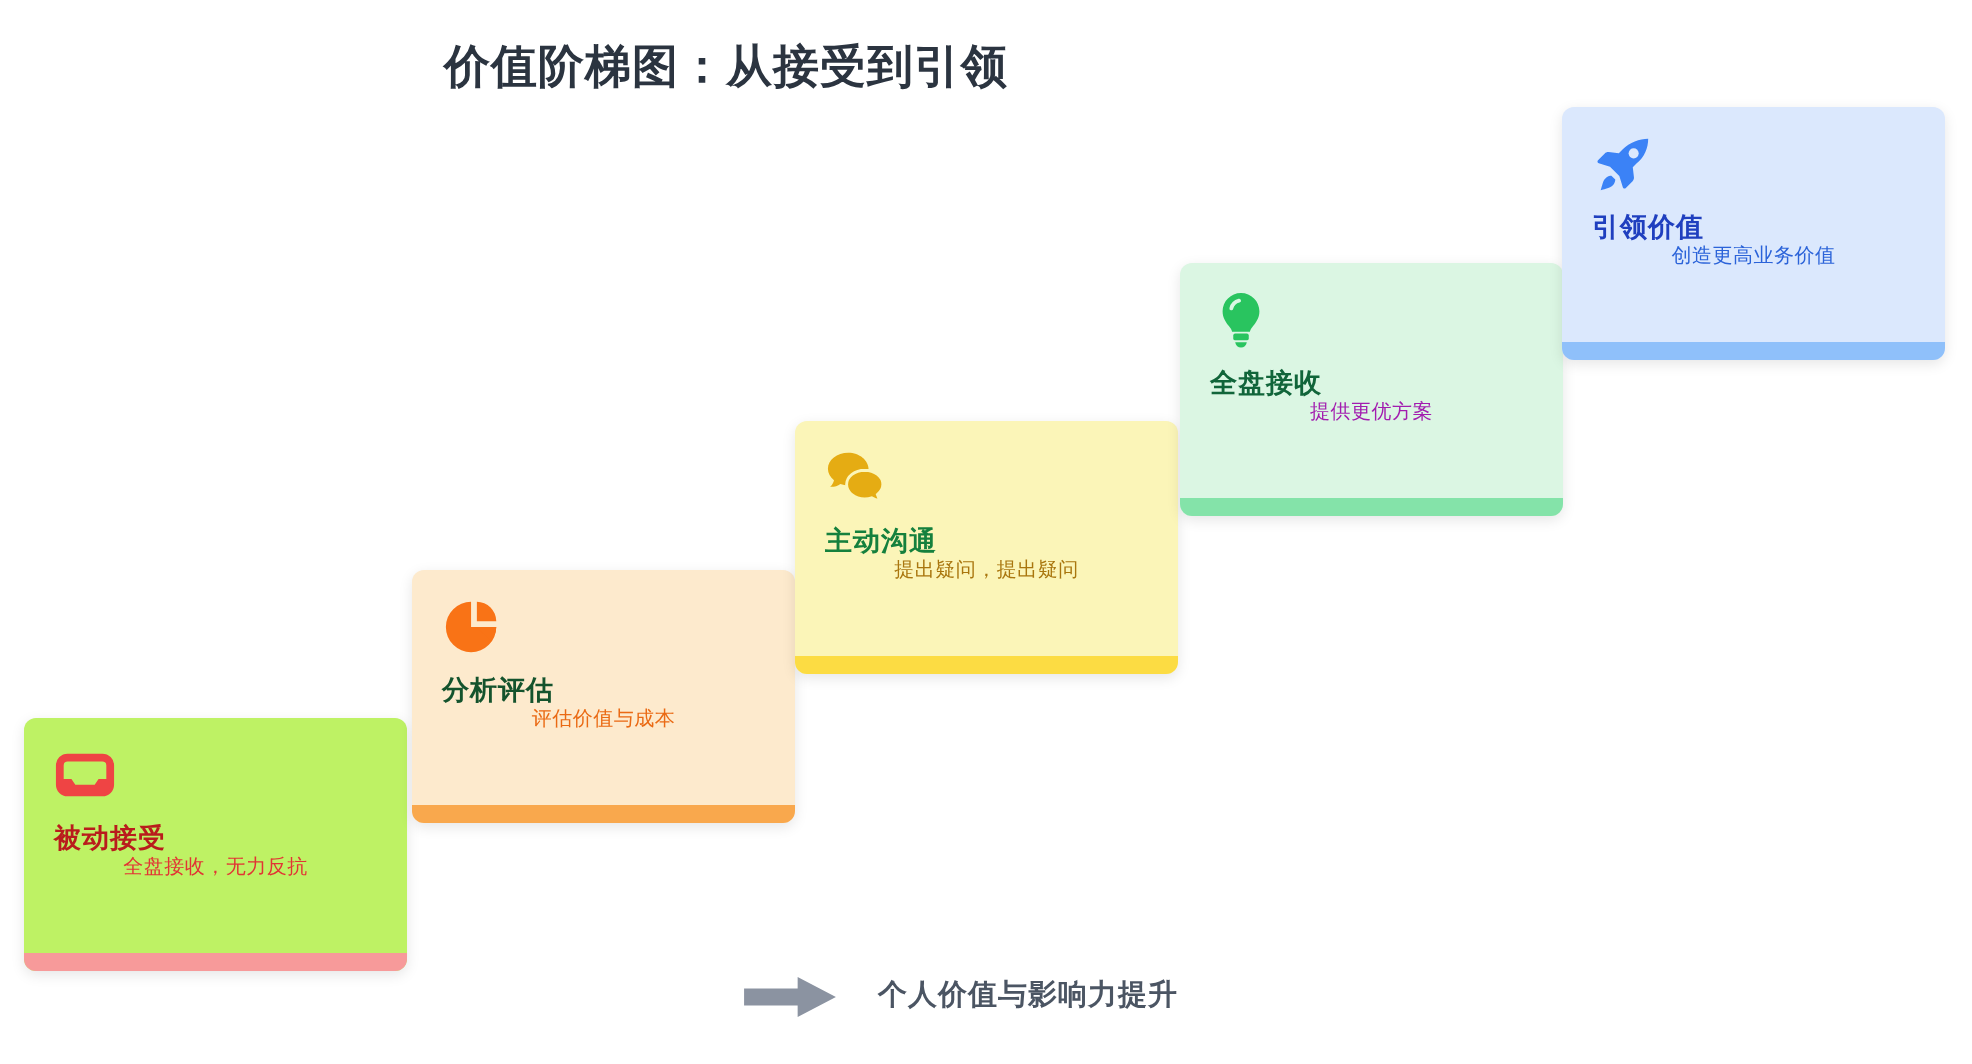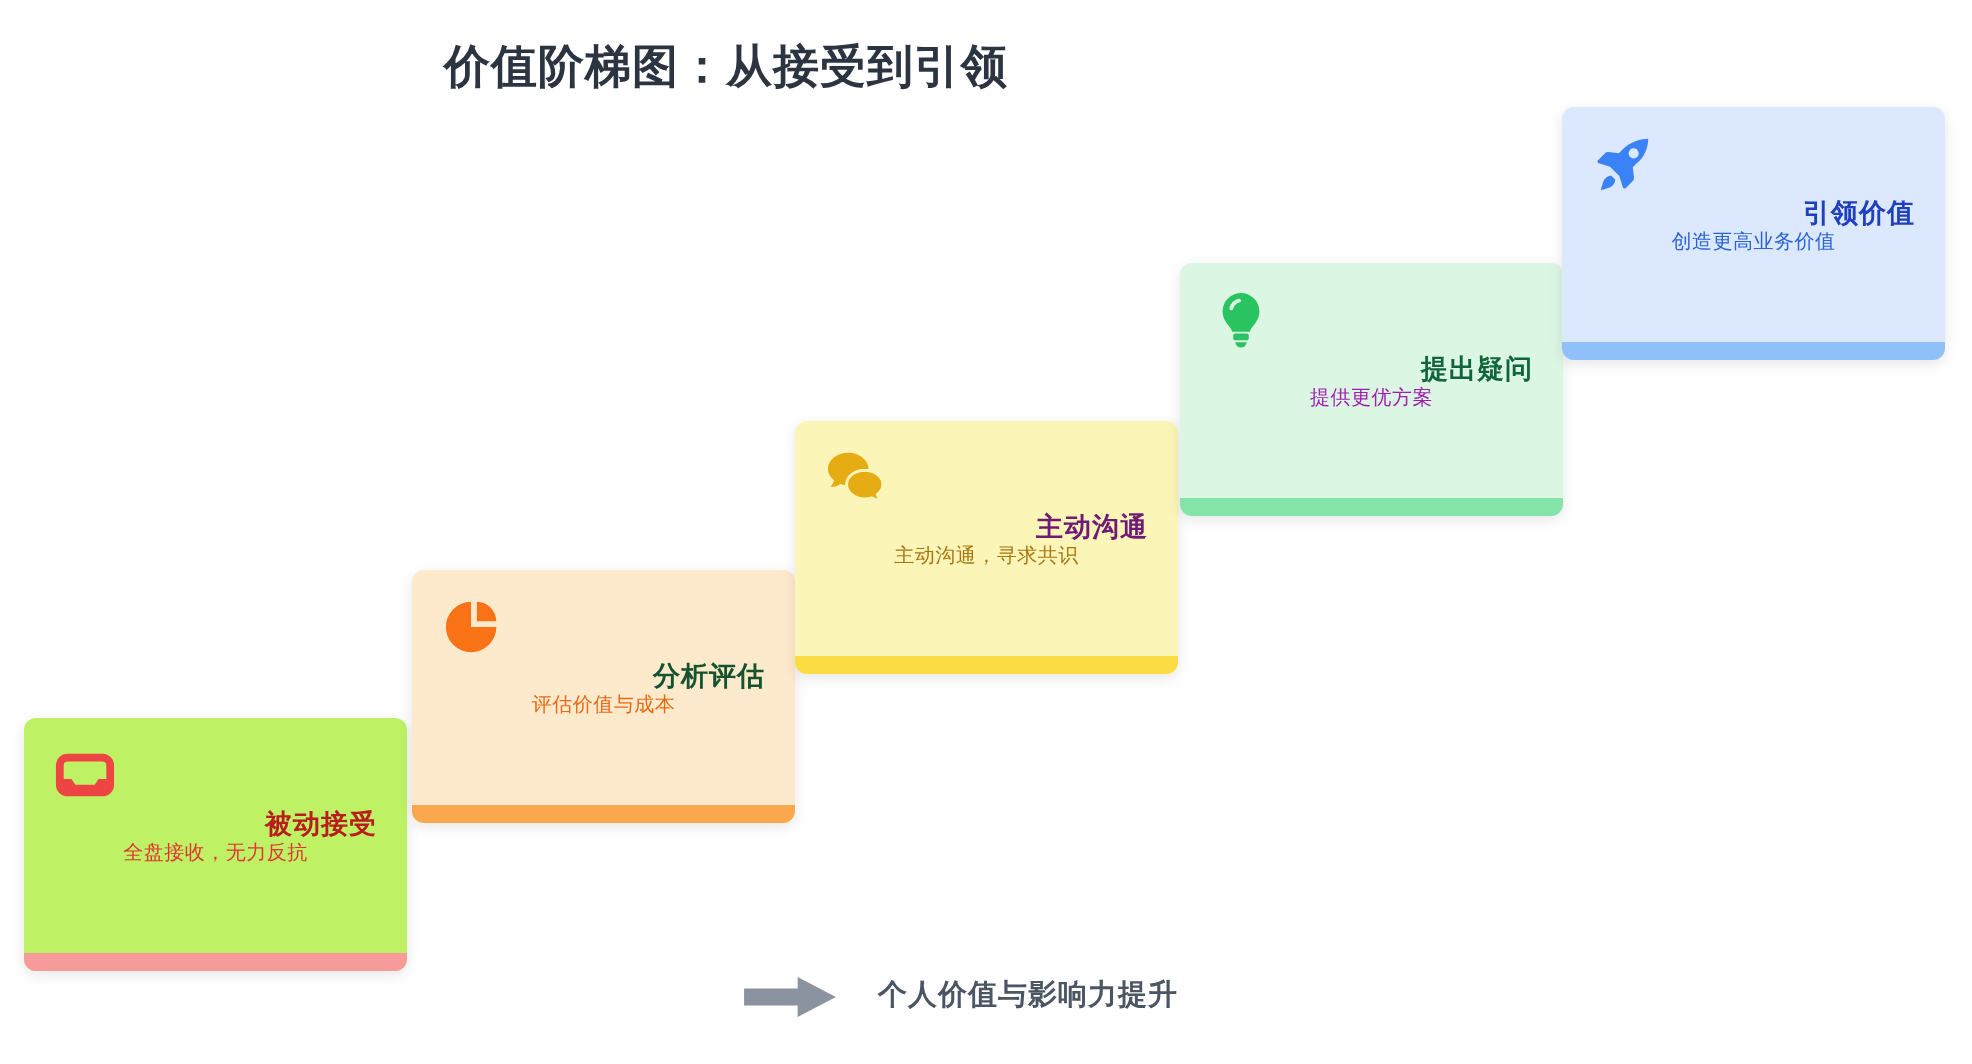--- a/index.html
+++ b/index.html
@@ -49,24 +49,24 @@
     position: absolute;
     left: 0; right: 0; bottom: 0;
     height: 18px;
   }
   .card-icon {
     width: 62px;
     height: 62px;
     display: block;
   }
   .card-title {
-    text-align: right;
+    text-align: left;
     font-size: 27px;
     font-weight: bold;
-    margin-top: 2px;
+    margin-top: 16px;
     line-height: 1.2;
     letter-spacing: 1px;
   }
   .card-desc {
     text-align: center;
     font-size: 20px;
     line-height: 1.2;
     letter-spacing: 0.5px;
   }
 
@@ -129,37 +129,37 @@
 </div>
 
 <div class="stair-card" id="card-2" style="background: rgb(251, 245, 184);">
   <div class="card-body">
     <span class="card-icon">
       <svg viewBox="0 0 64 64" width="62" height="62" aria-hidden="true">
         <path d="M24 6C12.4 6 3 13.4 3 22.5c0 4.6 2.4 8.8 6.3 11.8-.5 2.6-2 5-4 6.8 3.9.3 7.7-1 10.6-3 2.5.9 5.3 1.4 8.1 1.4 11.6 0 21-7.4 21-16.5S35.6 6 24 6z" fill="#e5ac13"></path>
         <path d="M41 24c-10.3 0-18.7 6.6-18.7 14.8S30.7 53.6 41 53.6c2.5 0 4.9-.4 7.1-1.2 2.6 1.8 6 3 9.5 2.7-1.8-1.6-3.1-3.7-3.6-6 3.5-2.7 5.7-6.5 5.7-10.6C59.7 30.6 51.3 24 41 24z" fill="#e5ac13" stroke="#fbf5b8" stroke-width="3"></path>
       </svg>
     </span>
-    <div class="card-title" style="color:#701a75">主动沟通</div>
-    <div class="card-desc" style="color:#a9760e">主动沟通，寻求共识</div>
+    <div class="card-title" style="color:#15803d">主动沟通</div>
+    <div class="card-desc" style="color:#a9760e">提出疑问，提出疑问</div>
   </div>
   <div class="card-bar" style="background:#fcdc43"></div>
 </div>
 
 <div class="stair-card" id="card-3" style="background: rgb(219, 246, 227);">
   <div class="card-body">
     <span class="card-icon">
       <svg viewBox="0 0 64 64" width="62" height="62" aria-hidden="true">
         <path d="M32 4C21.5 4 13 12.5 13 23c0 7 3.6 11.6 6.5 15.3 1.6 2.1 2.9 3.8 3.3 5.7h18.4c.4-1.9 1.7-3.6 3.3-5.7C47.4 34.6 51 30 51 23 51 12.5 42.5 4 32 4z" fill="#29c45f"></path>
         <path d="M22 20a11 11 0 0 1 8-8" fill="none" stroke="#dbf6e3" stroke-width="4" stroke-linecap="round"></path>
         <rect x="24" y="46" width="16" height="7" rx="2" fill="#29c45f"></rect>
         <path d="M26 55h12c-.6 3.4-3 5.5-6 5.5S26.6 58.4 26 55z" fill="#29c45f"></path>
       </svg>
     </span>
-    <div class="card-title" style="color:#11653a">提出疑问</div>
+    <div class="card-title" style="color:#11653a">全盘接收</div>
     <div class="card-desc" style="color:#a21caf">提供更优方案</div>
   </div>
   <div class="card-bar" style="background:#84e3a9"></div>
 </div>
 
 <div class="stair-card" id="card-4" style="background: rgb(219, 232, 253);">
   <div class="card-body">
     <span class="card-icon">
       <svg viewBox="0 0 64 64" width="62" height="62" aria-hidden="true">
         <path d="M58 6c-9 0-19 3.6-26.5 11.1l-3.8 3.8-10.5-1.2c-1.5-.2-3 .4-4 1.4l-7 7c-1 1-.6 2.7.8 3.1l11.6 3.6 9.6 9.6 3.6 11.6c.4 1.4 2.1 1.8 3.1.8l7-7c1-1 1.6-2.5 1.4-4l-1.2-10.5 3.8-3.8C54.4 25 58 15 58 6z" fill="#3b82f6"></path>

